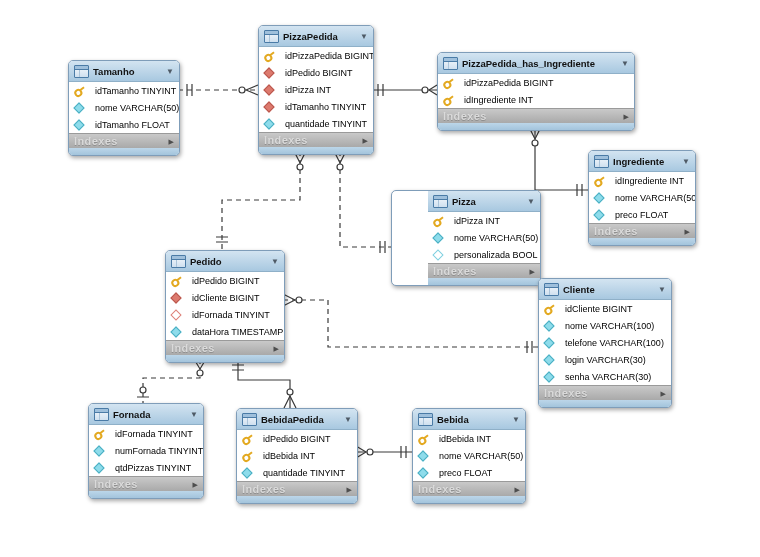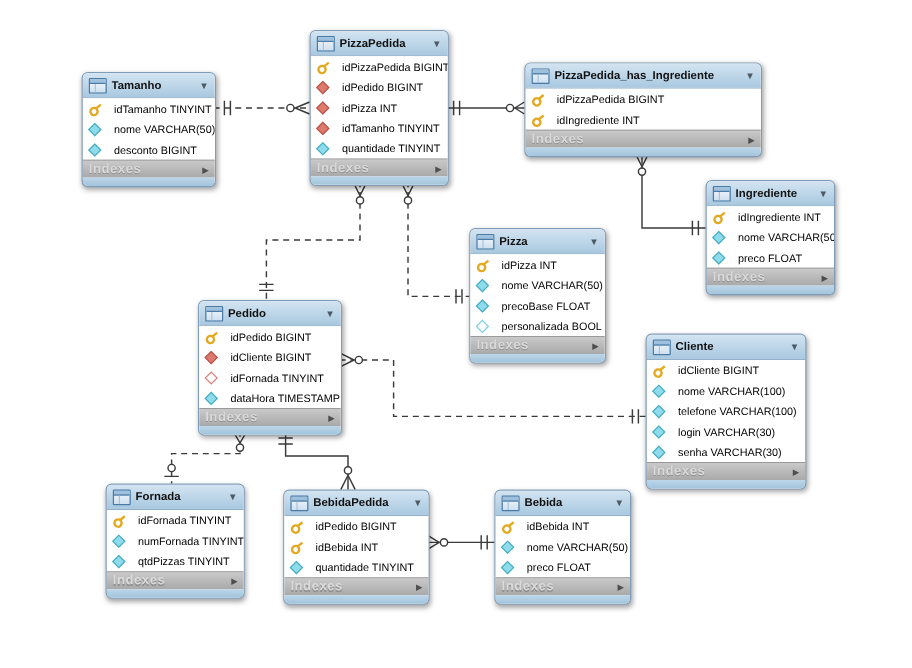--- a/index.html
+++ b/index.html
@@ -108,21 +108,21 @@
       <div class="row">
         <span class="icon" data-icon="primary-key-icon"></span>
         <span class="ftext">idTamanho TINYINT</span>
         </div>
       <div class="row">
         <span class="icon" data-icon="attribute-icon"></span>
         <span class="ftext">nome VARCHAR(50)</span>
         </div>
       <div class="row">
         <span class="icon" data-icon="attribute-icon"></span>
-        <span class="ftext">desconto BIGINT</span>
+        <span class="ftext">idTamanho FLOAT</span>
         </div>
     </div>
     <div class="ftr">
       <span class="flabel">Indexes</span>
       <span class="expand"></span>
     </div>
     <div class="bstrip"></div>
   </div>
 
   <div class="table" style="left:258px;top:25px;width:114px;">
@@ -203,38 +203,34 @@
         <span class="ftext">preco FLOAT</span>
         </div>
     </div>
     <div class="ftr">
       <span class="flabel">Indexes</span>
       <span class="expand"></span>
     </div>
     <div class="bstrip"></div>
   </div>
 
-  <div class="table" style="left:391px;top:190px;width:112px;">
+  <div class="table" style="left:391px;top:190px;width:112px;padding-left:36px;">
     <div class="hdr">
       <span class="tblicon"></span>
       <span class="title">Pizza</span>
       <span class="collapse"></span>
     </div>
     <div class="body">
       <div class="row">
         <span class="icon" data-icon="primary-key-icon"></span>
         <span class="ftext">idPizza INT</span>
         </div>
       <div class="row">
         <span class="icon" data-icon="attribute-icon"></span>
         <span class="ftext">nome VARCHAR(50)</span>
-        </div>
-      <div class="row">
-        <span class="icon" data-icon="attribute-icon"></span>
-        <span class="ftext">precoBase FLOAT</span>
         </div>
       <div class="row">
         <span class="icon" data-icon="nullable-attribute-icon"></span>
         <span class="ftext">personalizada BOOL</span>
         </div>
     </div>
     <div class="ftr">
       <span class="flabel">Indexes</span>
       <span class="expand"></span>
     </div>

